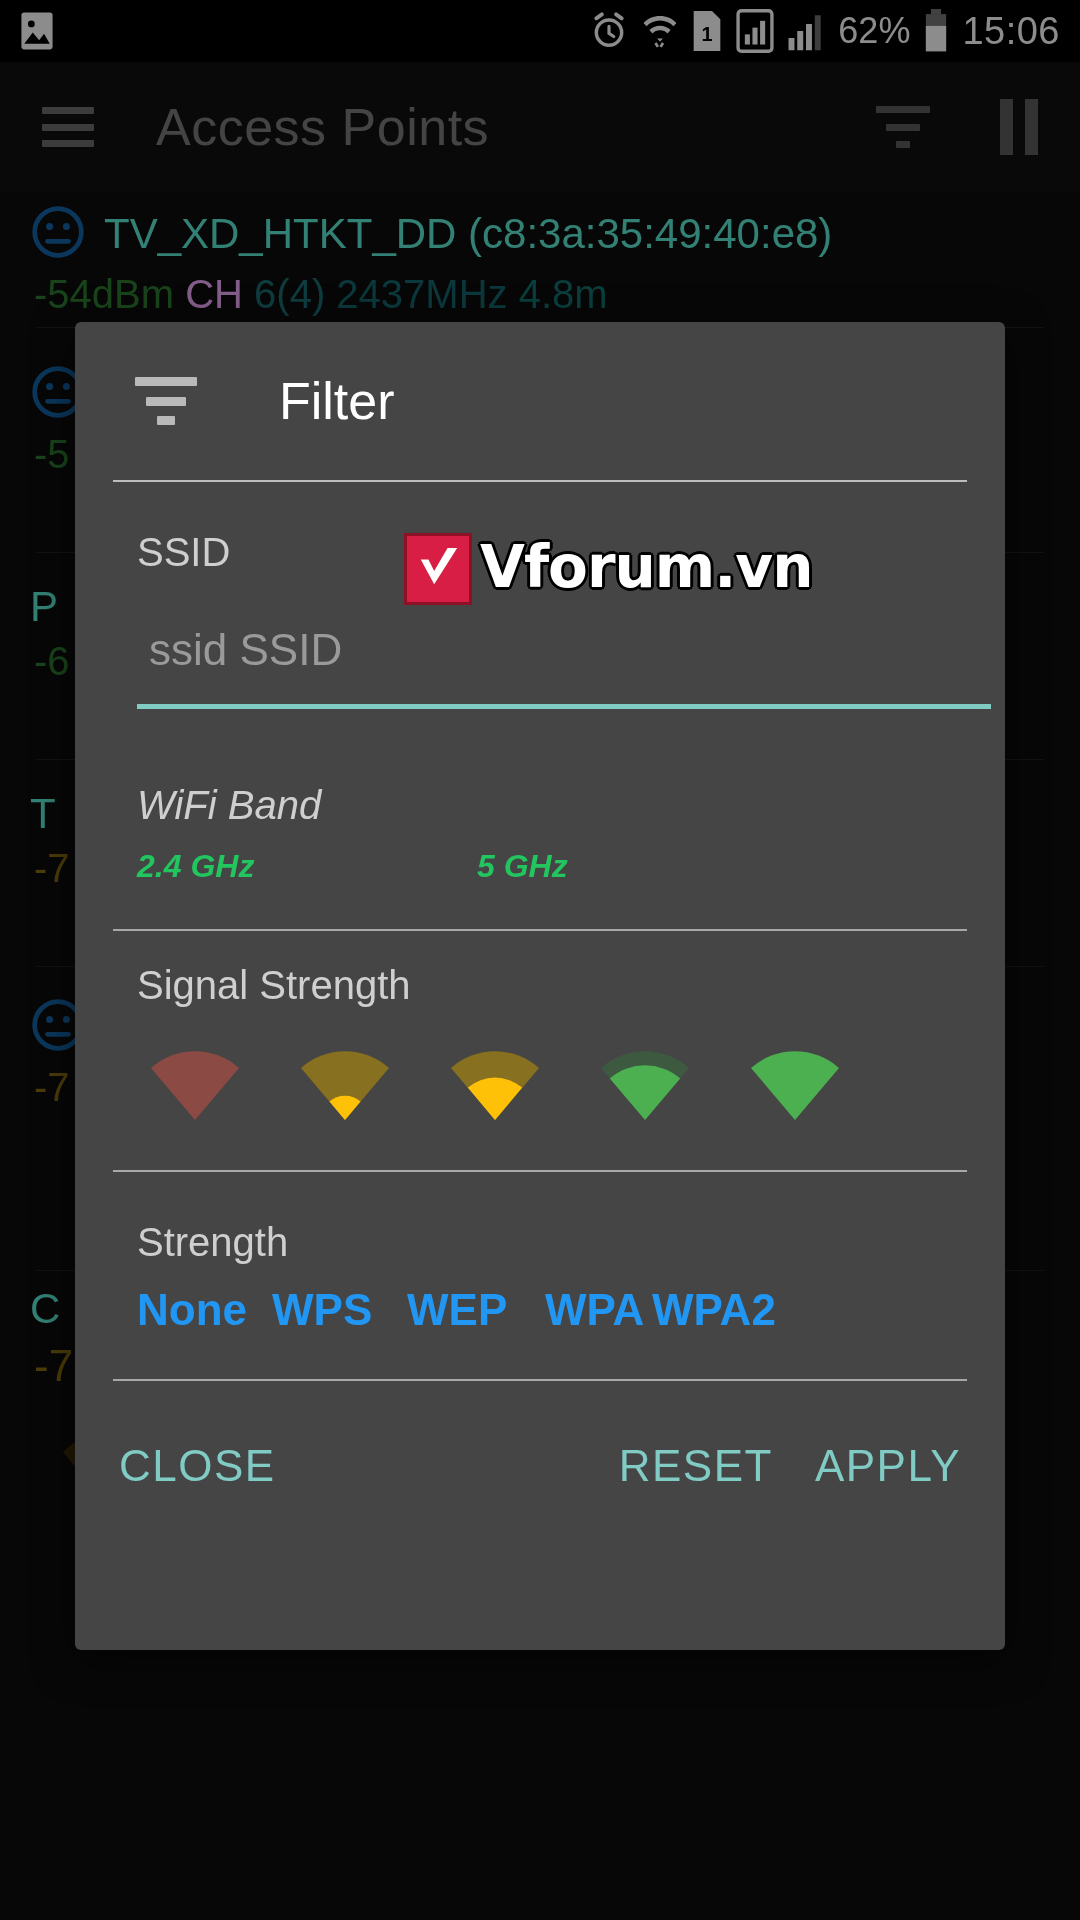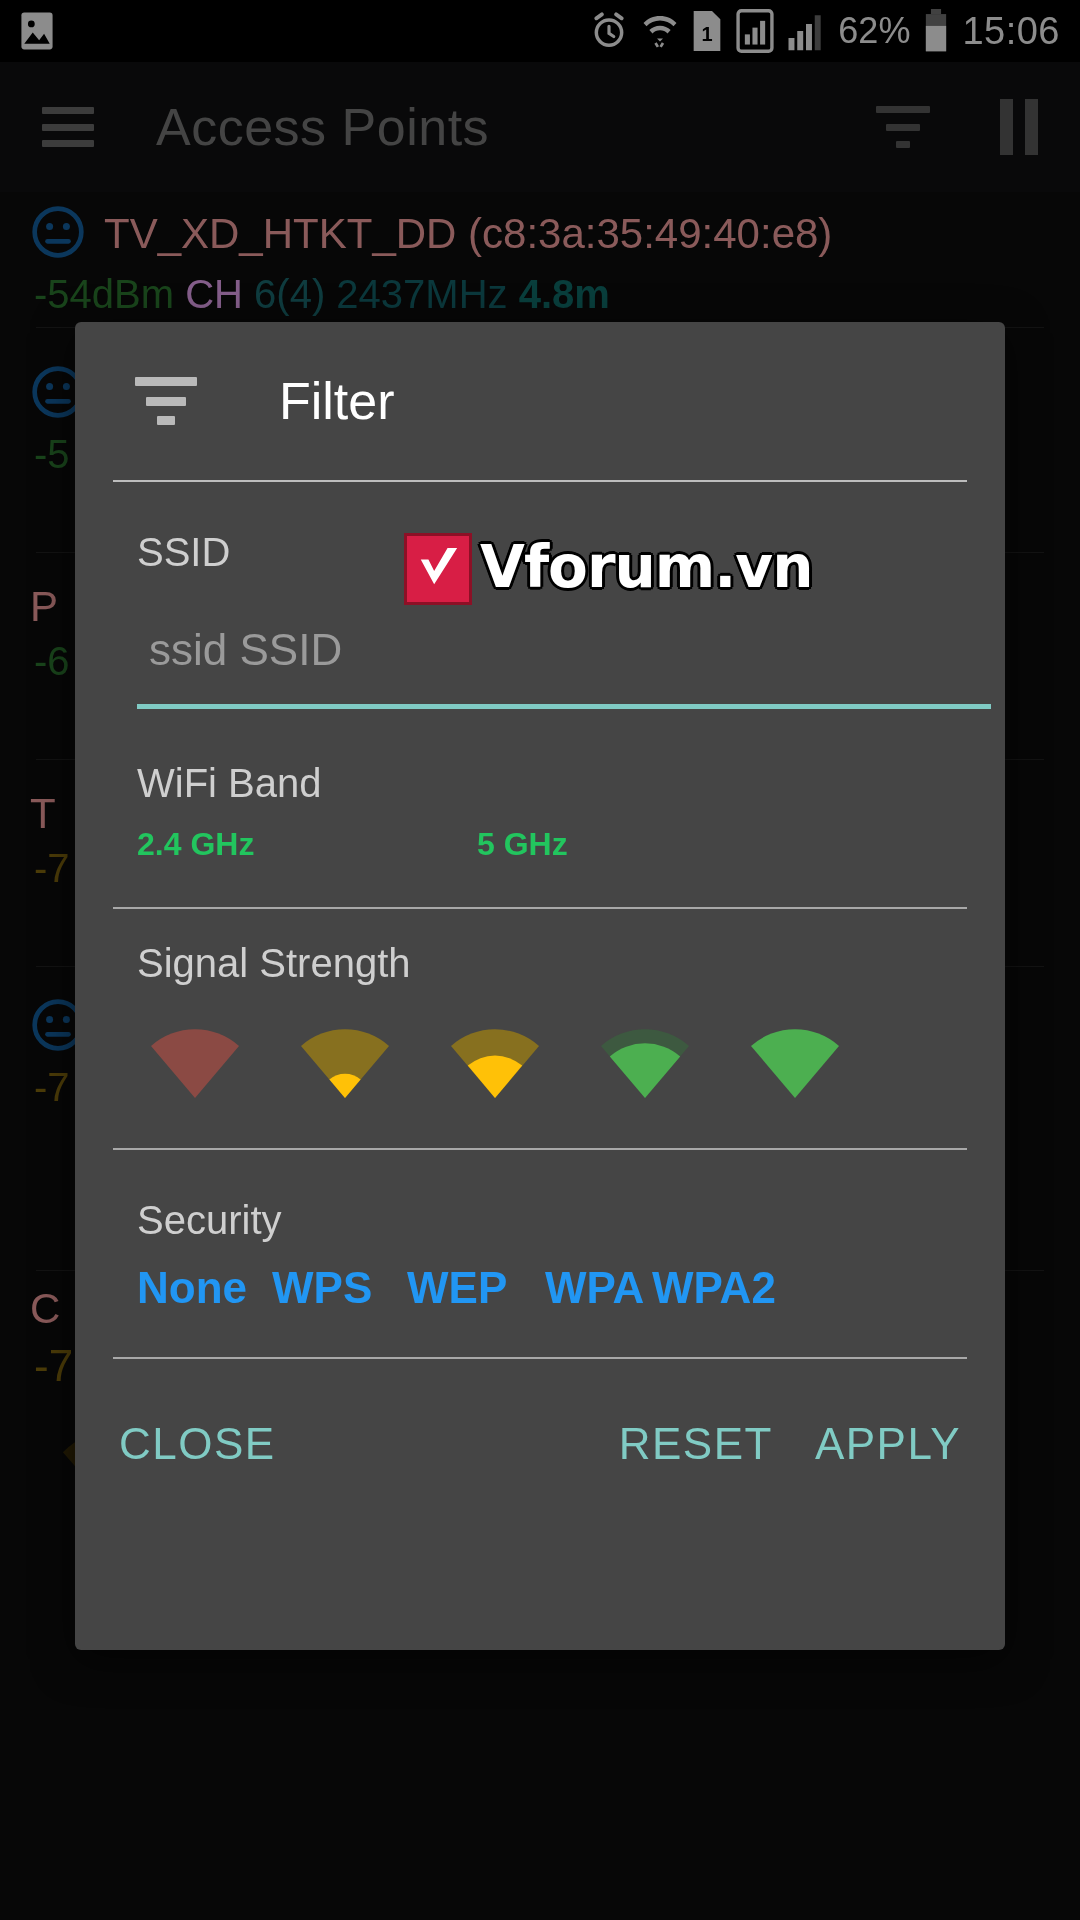--- a/index.html
+++ b/index.html
@@ -37,29 +37,29 @@
   .filter-ico i:nth-child(2) { width: 34px; }
   .filter-ico i:nth-child(3) { width: 14px; }
   .pause-ico { display: flex; gap: 12px; }
   .pause-ico i { display: block; width: 13px; height: 56px; background: #5d5d5d; }
 
   
   .aplist { position: absolute; left: 0; top: 192px; width: 1080px; height: 1728px; padding: 0 30px; }
   .ap-row { padding: 12px 0 10px 0; }
   .ap-sep { height: 1px; background: #242424; margin: 0 6px; }
   .ap-line1 { display: flex; align-items: center; gap: 18px; }
-  .ap-title { color: #fca5a5; font-size: 42px; white-space: nowrap; overflow: hidden; }
+  .ap-title { color: #5eead4; font-size: 42px; white-space: nowrap; overflow: hidden; }
   .ap-line2 { font-size: 40px; margin-top: 8px; padding-left: 4px; white-space: nowrap; }
   .ap-line3 { font-size: 38px; margin-top: 6px; padding-left: 96px; white-space: nowrap; }
   .c-dbm-green { color: #2e7d32; }
   .c-dbm-yellow { color: #8a6d10; }
   .c-ch { color: #f0abfc; }
   .c-chnum { color: #1c6e74; }
   .c-freq { color: #15676d; }
-  .c-dist { color: #11716e; font-weight: bold; }
+  .c-dist { color: #11716e; }
   .c-vendor { color: #5e5e5e; }
   .smiley { flex: 0 0 auto; }
 
   
   .scrim { position: absolute; inset: 0; background: rgba(0,0,0,0.45); }
   .dialog {
     position: absolute; left: 75px; top: 322px; width: 930px; height: 1328px;
     background: #454545; border-radius: 6px;
     box-shadow: 0 10px 40px rgba(0,0,0,0.55);
     padding: 0 38px;
@@ -78,21 +78,21 @@
   .sec { padding: 0 0 0 24px; }
   .sec-label { color: #cfcfcf; font-size: 40px; }
 
   
   .ssid-sec { padding-top: 48px; }
   .ssid-field { position: relative; margin-top: 42px; height: 92px; }
   .ssid-placeholder { color: #9a9a9a; font-size: 44px; position: absolute; left: 12px; top: 8px; }
   .ssid-underline { position: absolute; left: 0; right: -24px; bottom: 0; height: 5px; background: #80cbc4; }
 
   
-  .band-sec { padding-top: 52px; }
+  .band-sec { padding-top: 74px; font-style: italic; }
   .band-row { margin-top: 20px; display: flex; }
   .band-opt { color: #22c55e; font-size: 32px; font-weight: bold; }
   .band-opt.b1 { width: 340px; }
 
   
   .sig-sec { padding-top: 32px; }
   .sig-row { margin-top: 26px; display: flex; align-items: flex-start; gap: 46px; padding-left: 6px; }
   .wedge { width: 104px; height: 92px; }
 
   
@@ -421,21 +421,21 @@
         </span>
 
       </div>
     </div>
 
     <div class="divider-row">
       <div class="rule dim"></div>
     </div>
 
     <div class="sec secu-sec">
-      <div class="sec-label">Security</div>
+      <div class="sec-label">Strength</div>
       <div class="secu-row">
         <div class="secu-opt s0">None</div>
         <div class="secu-opt s1">WPS</div>
         <div class="secu-opt s2">WEP</div>
         <div class="secu-opt s3">WPA</div>
         <div class="secu-opt s4">WPA2</div>
       </div>
     </div>
 
     <div class="divider-row">

